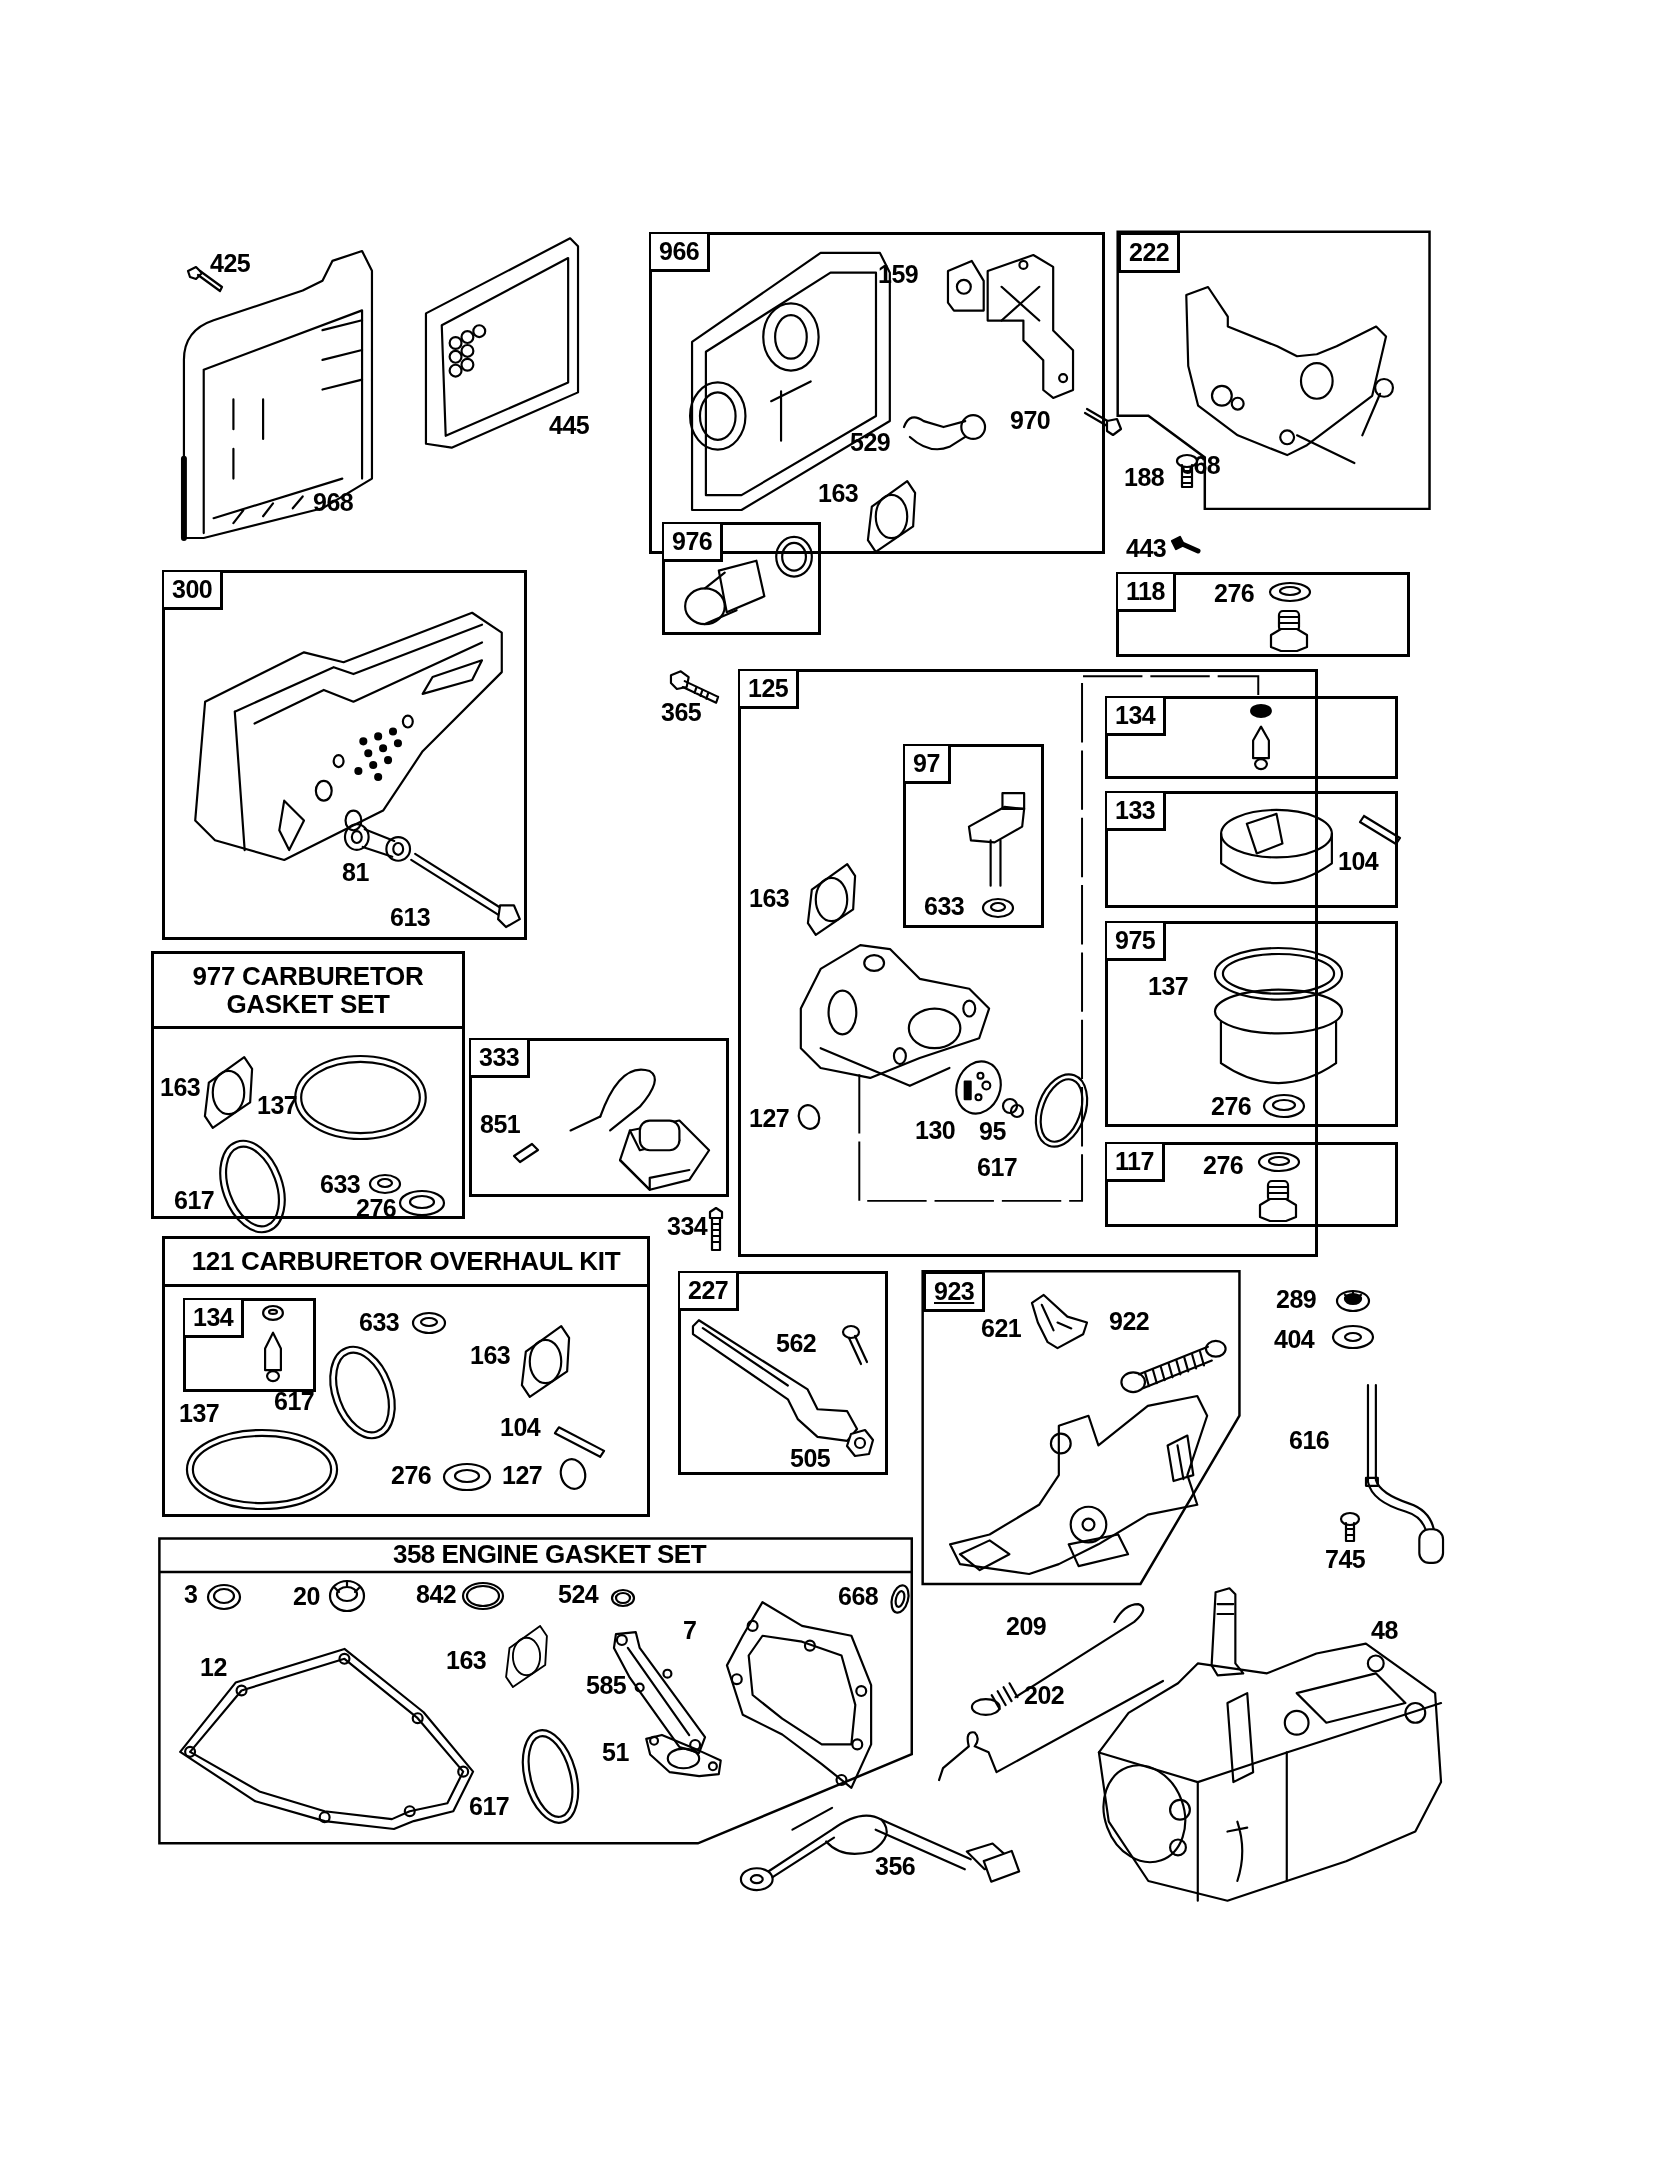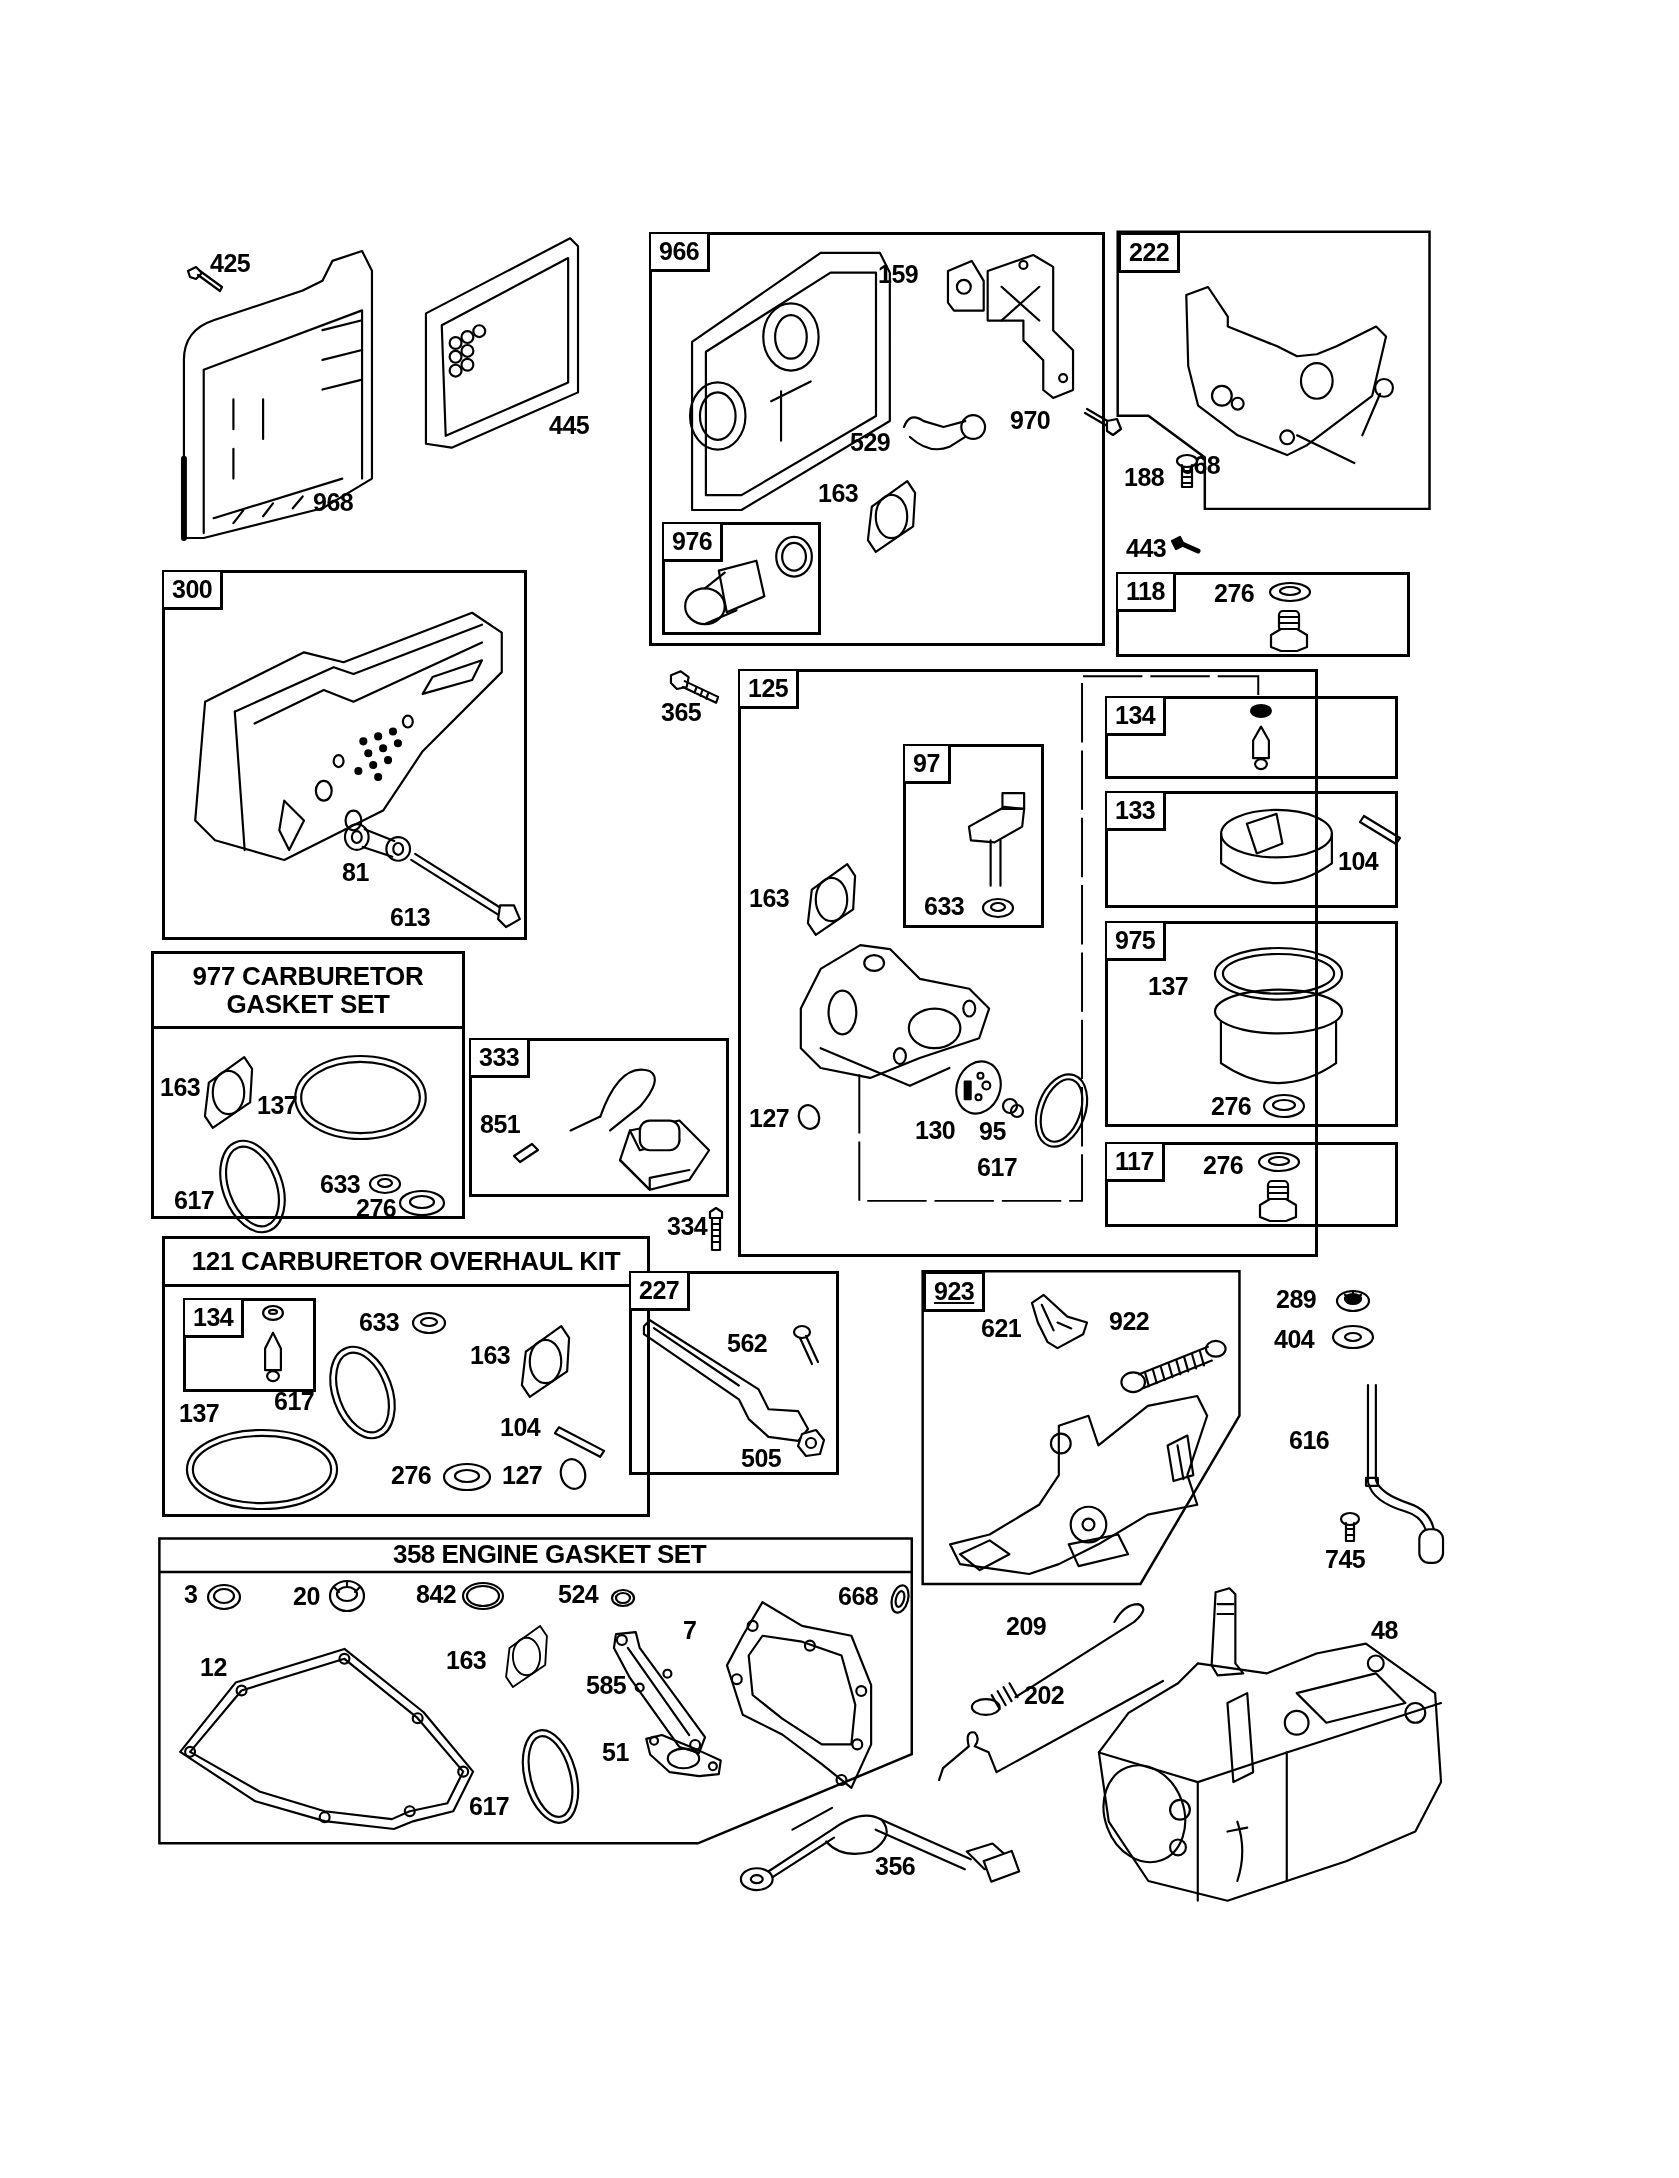--- a/index.html
+++ b/index.html
@@ -51,21 +51,21 @@
         <circle cx="58" cy="98" r="6"></circle>
         <circle cx="34" cy="124" r="6"></circle>
         <circle cx="46" cy="118" r="6"></circle>
         <circle cx="34" cy="138" r="6"></circle>
         <circle cx="46" cy="132" r="6"></circle>
       </g>
   </svg>
   <span class="lbl" style="left:549px;top:413px">445</span>
 </div>
 
-<div class="box" style="left:649px;top:232px;width:456px;height:414px">
+<div class="box" style="left:649px;top:232px;width:456px;height:322px">
   <div class="tag">966</div>
   <svg class="part" style="left:30px;top:8px;width:208px;height:267px" viewBox="0 0 210 270">
     <path d="M10,100 L140,10 L200,10 L210,30 L210,180 L60,270 L10,270 Z"></path>
     <path d="M24,110 L150,30 L196,30 L196,175 L60,255 L24,255 Z"></path>
     <ellipse cx="36" cy="175" rx="28" ry="34"></ellipse>
       <ellipse cx="36" cy="175" rx="18" ry="24"></ellipse>
     <ellipse cx="110" cy="95" rx="28" ry="34"></ellipse>
       <ellipse cx="110" cy="95" rx="16" ry="22"></ellipse>
     <path d="M100,150 L100,200 M90,160 L130,140"></path>
   </svg>
@@ -401,21 +401,21 @@
   <svg class="part" style="left:277px;top:222px;width:50px;height:32px" viewBox="0 0 50 32">
       <ellipse cx="25" cy="16" rx="23" ry="13"></ellipse>
       <ellipse cx="25" cy="15" rx="12" ry="6"></ellipse>
     </svg>
   <span class="lbl" style="left:337px;top:224px">127</span>
   <svg class="part" style="left:392px;top:216px;width:32px;height:38px" viewBox="0 0 32 38">
       <ellipse cx="16" cy="19" rx="12" ry="15" transform="rotate(-15 16 19)"></ellipse>
     </svg>
 </div>
 
-<div class="box" style="left:629px;top:1271px;width:210px;height:204px">
+<div class="box" style="left:678px;top:1271px;width:210px;height:204px">
   <div class="tag">227</div>
   <svg class="part" style="left:8px;top:46px;width:173px;height:129px" viewBox="0 0 175 130">
     <path d="M4,6 L10,0 L120,70 L130,90 L160,92 L170,110 L160,122 L130,118 L110,100 L100,80 L4,14 Z"></path>
       <path d="M14,8 L100,66"></path>
   </svg>
   <span class="lbl" style="left:95px;top:57px">562</span>
   <svg class="part" style="left:160px;top:50px;width:28px;height:44px" viewBox="0 0 28 44">
       <ellipse cx="10" cy="8" rx="8" ry="6" class="white"></ellipse>
       <path d="M8,14 L20,40 M14,12 L26,38"></path>
     </svg>

